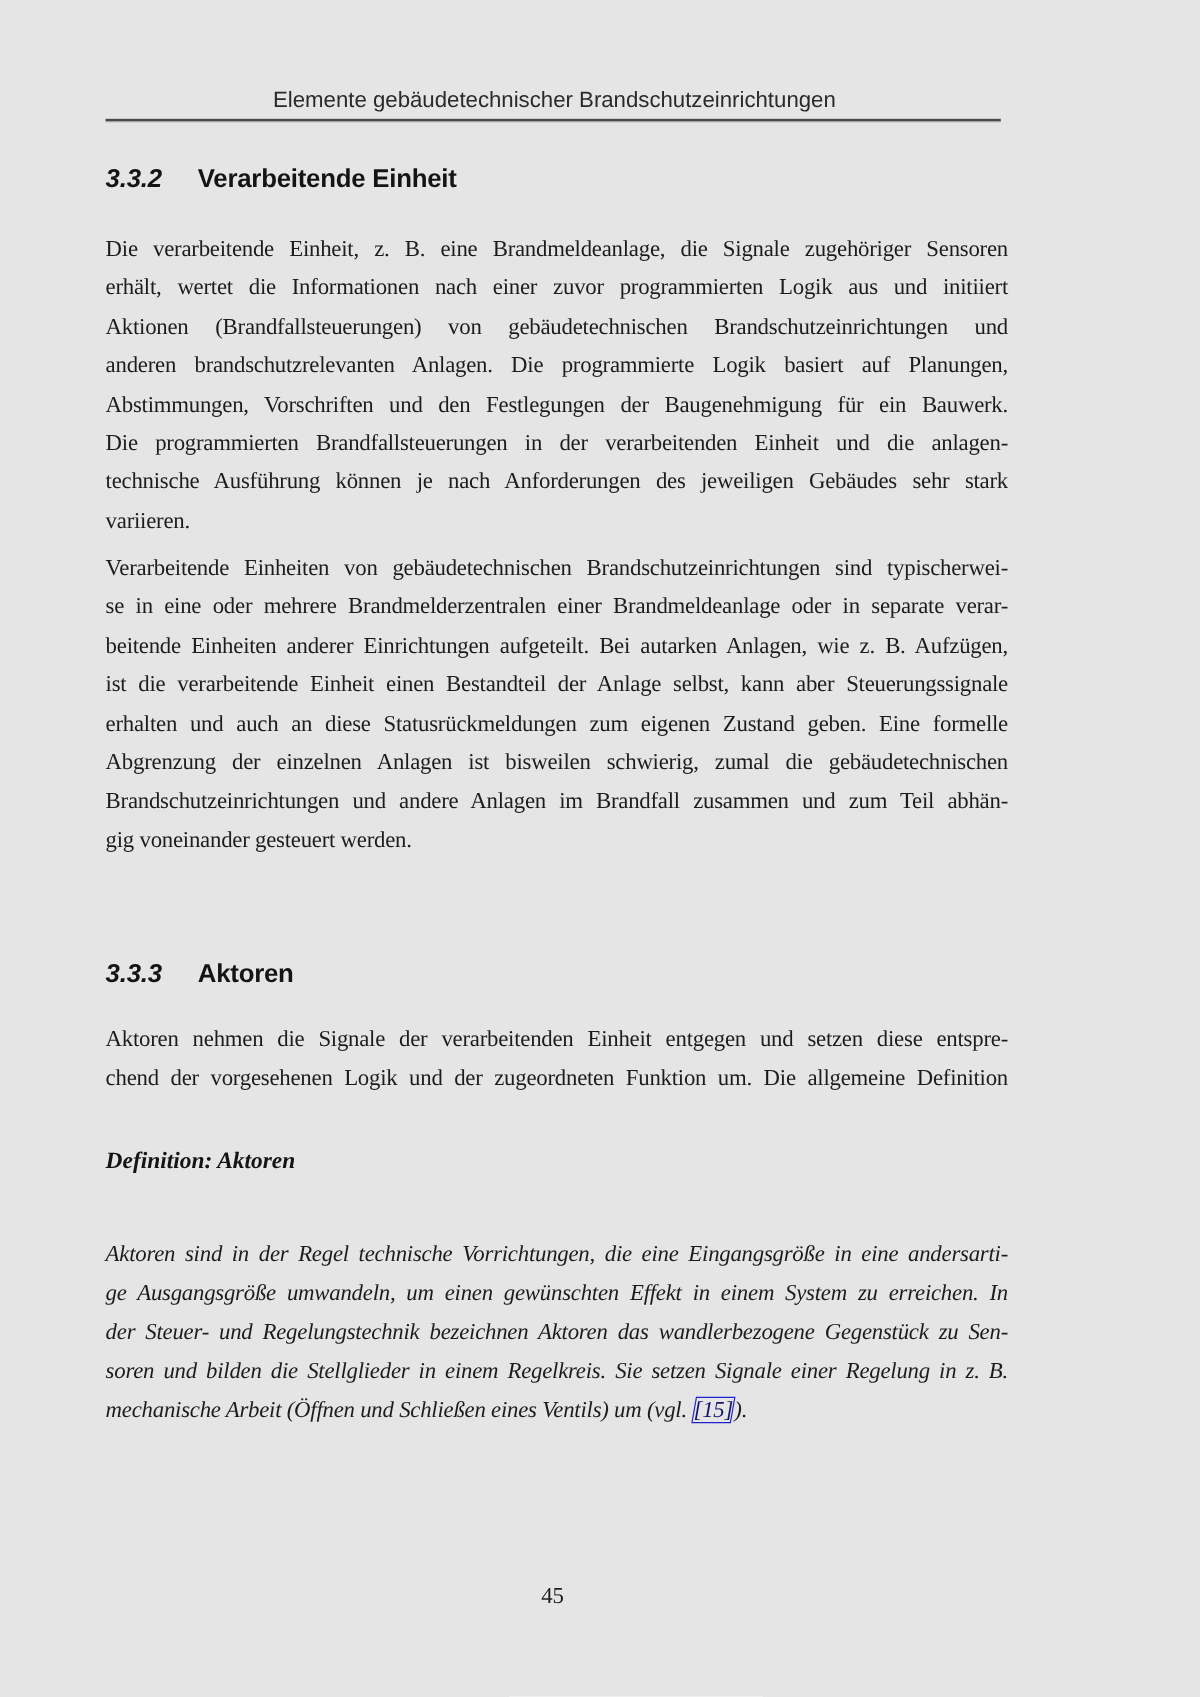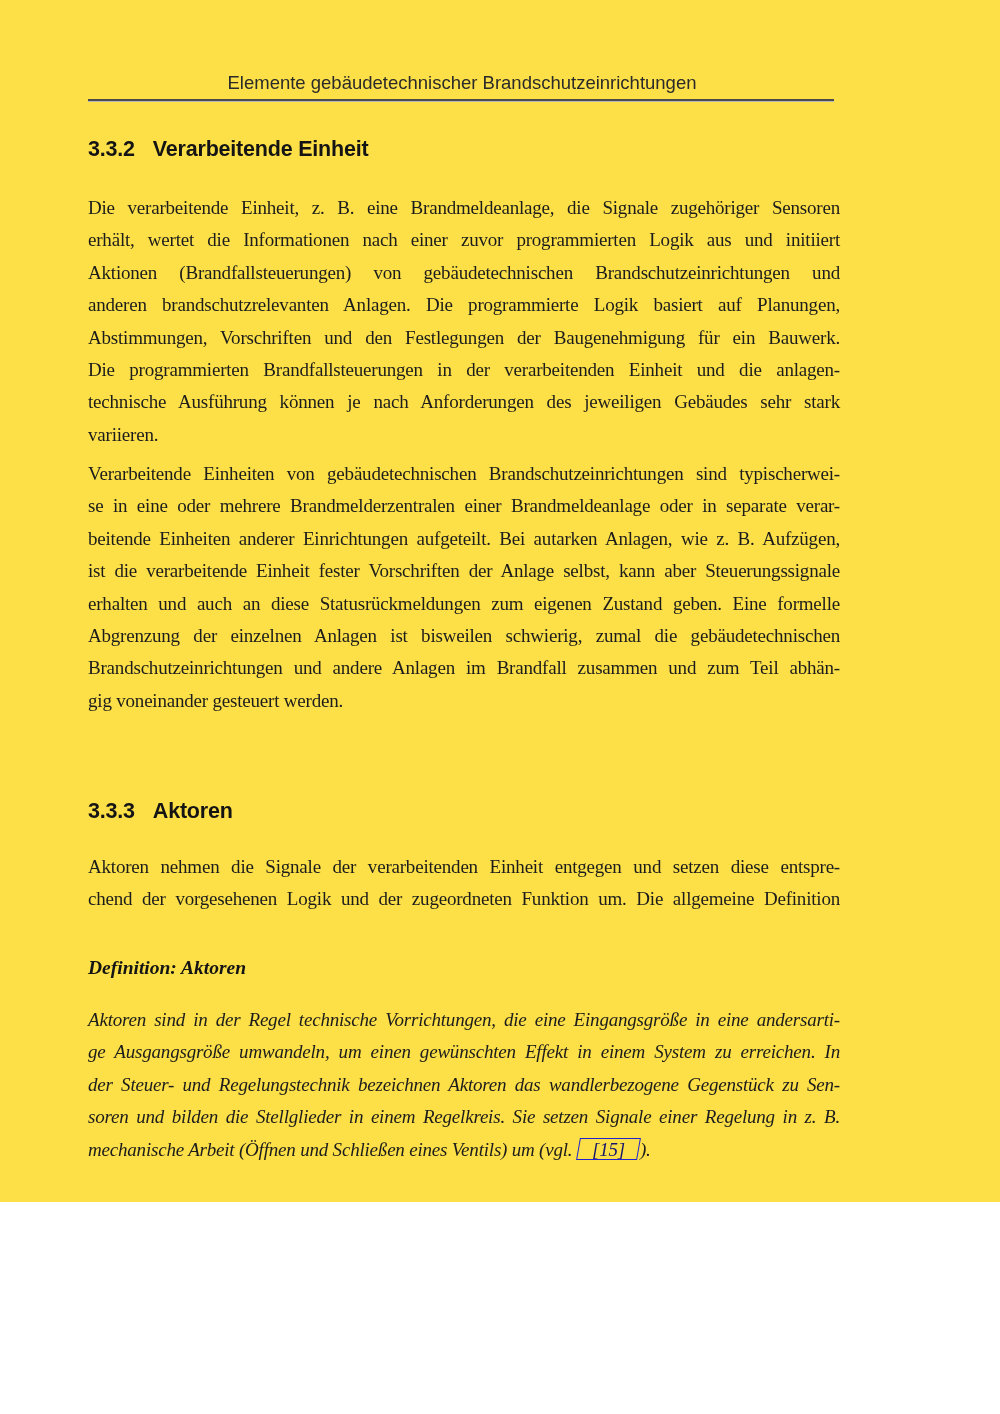--- a/index.html
+++ b/index.html
@@ -1,20 +1,20 @@
 <!DOCTYPE html>
 <html lang="de"><head>
 <meta charset="utf-8">
 <style>
   html, body { margin: 0; padding: 0; background: #ffffff; }
   .page {
     position: relative;
     width: 1000px;
-    height: 1202px;
-    background: #fde047;
+    height: 1414px;
+    background: #e5e5e5;
     font-family: "Liberation Serif", "DejaVu Serif", serif;
     color: #1f1f1f;
     overflow: hidden;
   }
   .running-header {
     position: absolute;
     left: 88px; top: 72px; width: 748px;
     text-align: center;
     font-family: "Liberation Sans", "DejaVu Sans", sans-serif;
     font-size: 18.5px;
@@ -28,21 +28,21 @@
   }
   .section-heading {
     position: absolute;
     left: 88px;
     font-family: "Liberation Sans", "DejaVu Sans", sans-serif;
     font-weight: bold;
     font-size: 21.5px;
     color: #141414;
     letter-spacing: -0.2px;
   }
-  .section-heading .sec-num { margin-right: 18px; }
+  .section-heading .sec-num { margin-right: 30px; font-style: italic; }
   .para {
     position: absolute;
     left: 88px; width: 752px;
     font-size: 19px;
     line-height: 32.4px;
     letter-spacing: -0.2px;
     color: #1c1c1c;
   }
   .para .line { text-align: justify; text-align-last: justify; }
   .para .line.last { text-align-last: left; }
@@ -51,21 +51,21 @@
     position: absolute;
     left: 88px; top: 957px;
     font-size: 19.5px;
     font-weight: bold;
     font-style: italic;
     color: #141414;
   }
   .cite {
     position: relative;
     color: #15156e;
-    padding: 0 14px;
+    padding: 0 0;
     margin: 0 1px;
   }
   .cite::after {
     content: "";
     position: absolute;
     top: -1px; bottom: 0; left: 0; right: 0;
     border: 1.5px solid #2323cd;
     transform: skewX(-10deg);
     pointer-events: none;
   }
@@ -75,21 +75,21 @@
     text-align: center;
     font-size: 19px;
     color: #1c1c1c;
   }
   
   #h-332 { top: 137px; }
   #p-1   { top: 192px; }
   #p-2   { top: 458px; }
   #h-333 { top: 799px; }
   #p-3   { top: 851px; }
-  #p-def { top: 1004px; }
+  #p-def { top: 1030px; }
 </style>
 </head>
 <body>
 
 <div class="page">
 
   <div class="running-header">Elemente gebäudetechnischer Brandschutzeinrichtungen</div>
 
   <div class="header-rule"></div>
 
@@ -105,21 +105,21 @@
       <div class="line">Abstimmungen, Vorschriften und den Festlegungen der Baugenehmigung für ein Bauwerk.</div>
       <div class="line">Die programmierten Brandfallsteuerungen in der verarbeitenden Einheit und die anlagen-</div>
       <div class="line">technische Ausführung können je nach Anforderungen des jeweiligen Gebäudes sehr stark</div>
       <div class="line last">variieren.</div>
     </div>
 
   <div class="para" id="p-2">
       <div class="line">Verarbeitende Einheiten von gebäudetechnischen Brandschutzeinrichtungen sind typischerwei-</div>
       <div class="line">se in eine oder mehrere Brandmelderzentralen einer Brandmeldeanlage oder in separate verar-</div>
       <div class="line">beitende Einheiten anderer Einrichtungen aufgeteilt. Bei autarken Anlagen, wie z. B. Aufzügen,</div>
-      <div class="line">ist die verarbeitende Einheit fester Vorschriften der Anlage selbst, kann aber Steuerungssignale</div>
+      <div class="line">ist die verarbeitende Einheit einen Bestandteil der Anlage selbst, kann aber Steuerungssignale</div>
       <div class="line">erhalten und auch an diese Statusrückmeldungen zum eigenen Zustand geben. Eine formelle</div>
       <div class="line">Abgrenzung der einzelnen Anlagen ist bisweilen schwierig, zumal die gebäudetechnischen</div>
       <div class="line">Brandschutzeinrichtungen und andere Anlagen im Brandfall zusammen und zum Teil abhän-</div>
       <div class="line last">gig voneinander gesteuert werden.</div>
     </div>
 
   <div class="section-heading" id="h-333">
     <span class="sec-num">3.3.3</span><span class="sec-title">Aktoren</span>
   </div>
 

